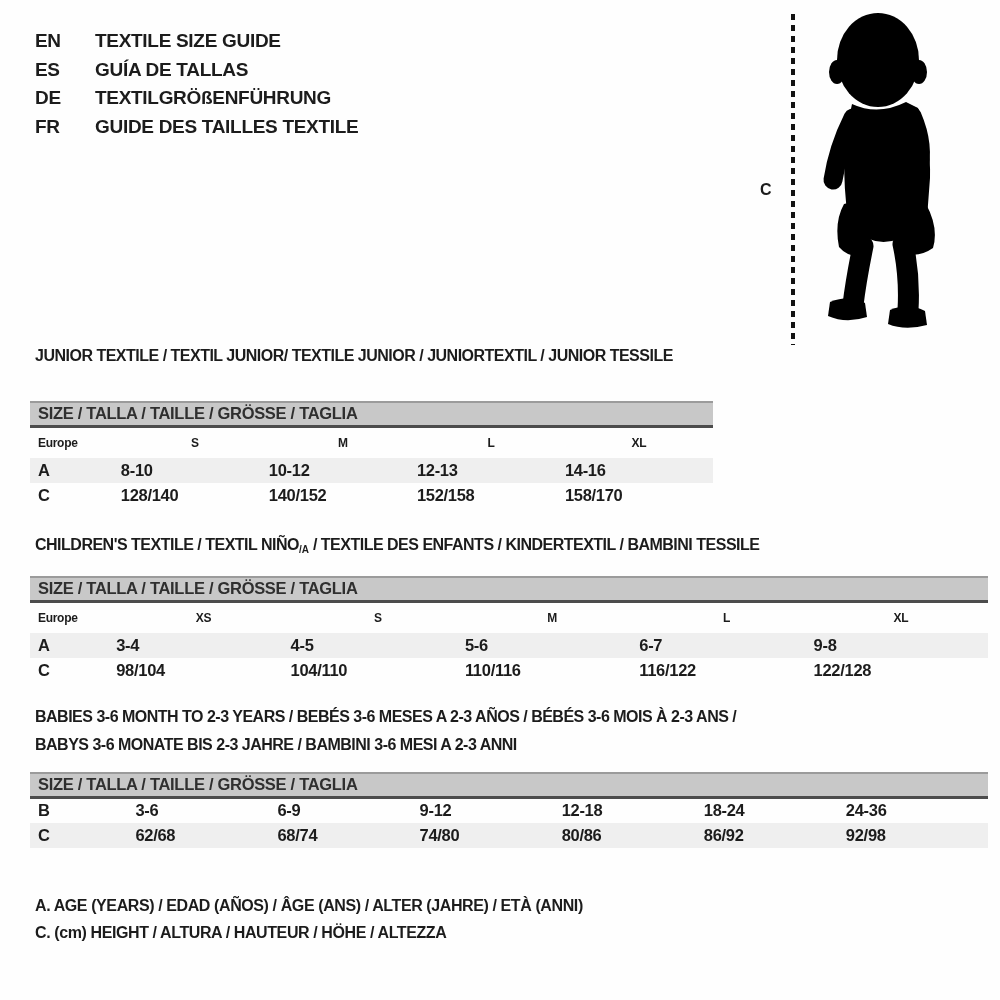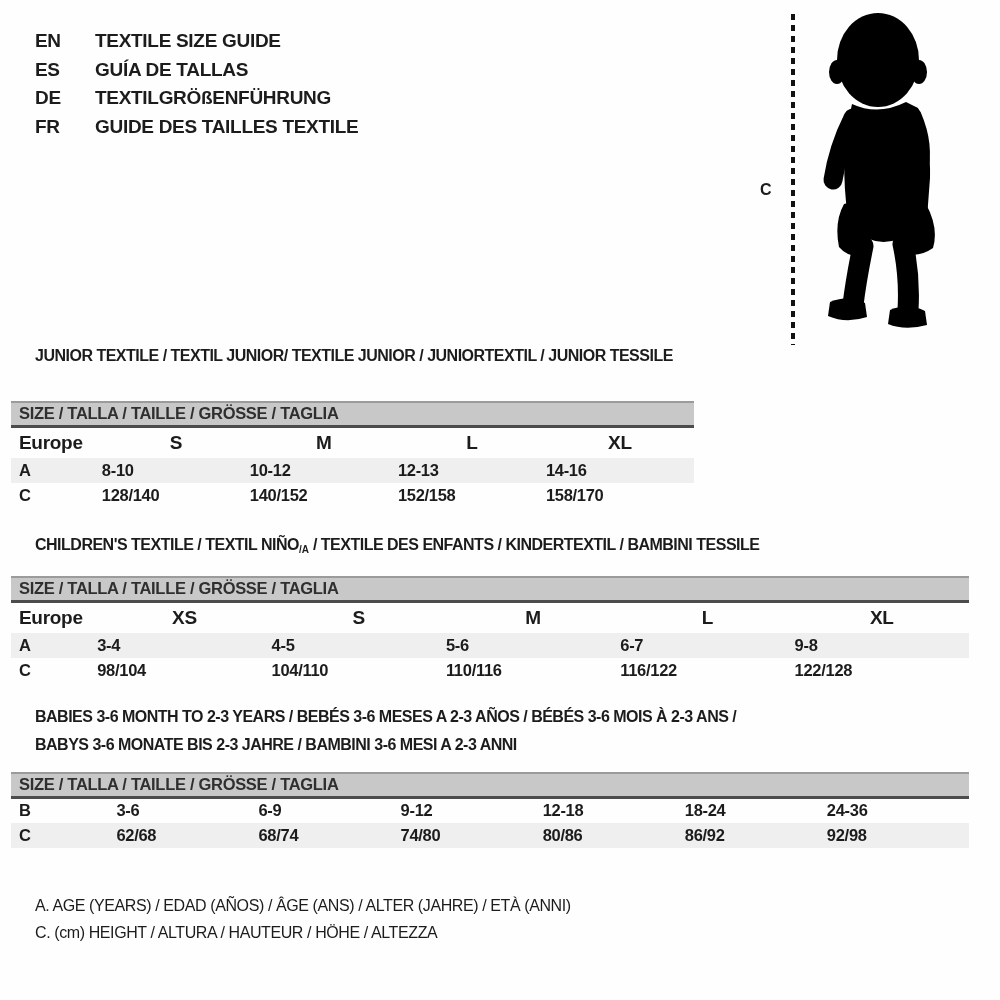--- a/index.html
+++ b/index.html
@@ -22,44 +22,44 @@
   .measure-label { position:absolute; left:760px; top:181px;
     font-size:16px; font-weight:700; }
   .toddler-svg { position:absolute; left:806px; top:8px; }
 
   
   .section-title { position:absolute; left:35px;
     font-size:16px; font-weight:700; letter-spacing:-0.5px; line-height:27.5px; }
   .title-sub { font-size:10px; vertical-align:-3px; letter-spacing:0; }
 
   
-  table.size-table { position:absolute; left:11px; border-collapse:collapse;
+  table.size-table { position:absolute; left:30px; border-collapse:collapse;
     table-layout:fixed; }
   .size-bar-cell { background:#c8c8c8; border-top:2px solid #9b9b9b;
     border-bottom:3px solid #4c4c4c; font-size:16.5px; font-weight:700;
     color:#2f2f2f; text-align:left; padding:1px 0 2px 8px; height:21px;
     letter-spacing:-0.3px; }
-  .col-head th { height:31px; font-size:19px; font-weight:700;
+  .col-head th { height:31px; font-size:12px; font-weight:700;
     text-align:center; letter-spacing:-0.3px; }
   .col-head th.lbl { text-align:left; padding-left:8px; }
   td { height:25px; font-size:16.5px; font-weight:700; 
     letter-spacing:-0.3px; }
   td.lbl { text-align:left; padding-left:8px; }
   tr.shaded { background:#efefef; }
 
   .t1 { top:401px; width:683px; }
   .t2 { top:576px; width:958px; }
   .t3 { top:772px; width:958px; }
   .s1-title { top:342px; }
   .s2-title { top:531px; }
   .s3-title { top:703px; }
 
   
   .footnotes { position:absolute; left:35px; top:892px;
-    font-size:16px; font-weight:400; letter-spacing:-0.4px; line-height:27.3px; }
+    font-size:16px; font-weight:700; letter-spacing:-0.4px; line-height:27.3px; }
 </style>
 </head>
 <body>
 
 <div class="page">
 
   <div class="lang-block">
     <div class="lang-row">
       <span class="lang-code">EN</span>
       <span class="lang-label">TEXTILE SIZE GUIDE</span>

